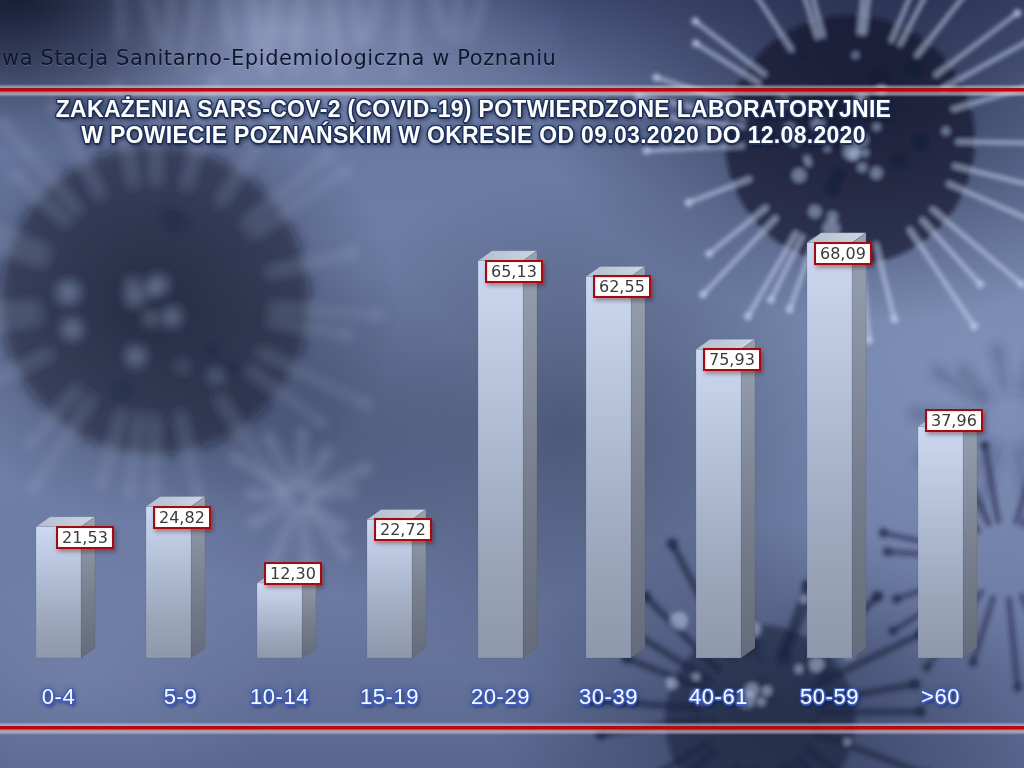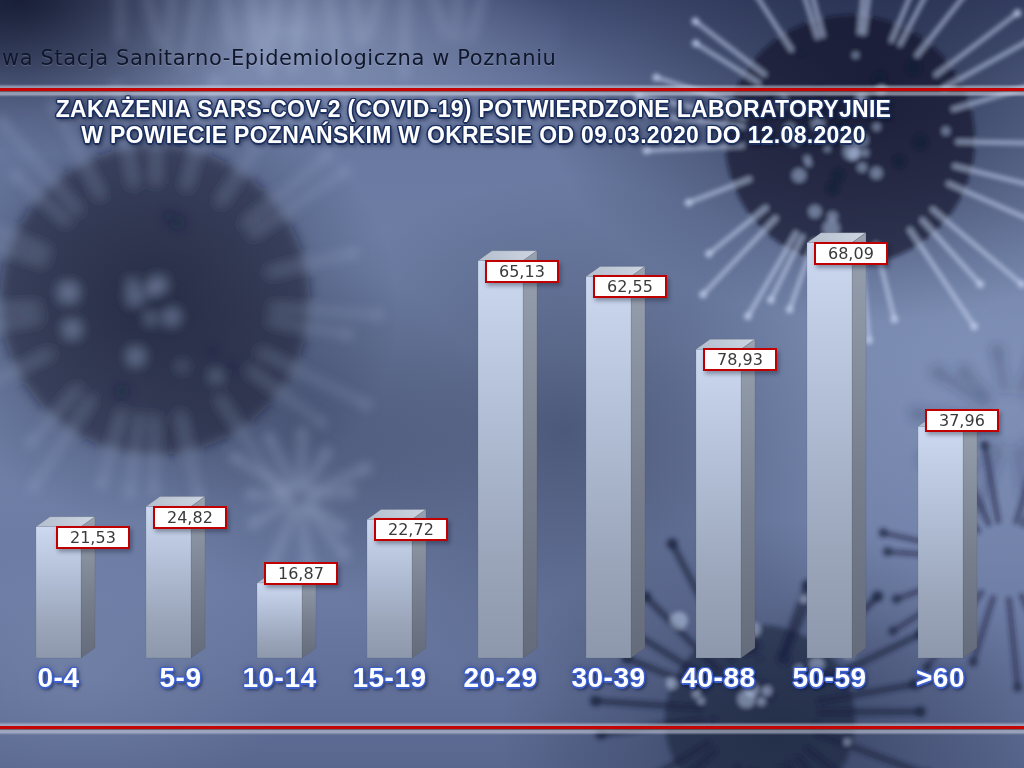--- a/index.html
+++ b/index.html
@@ -32,24 +32,24 @@
                font-family:"Liberation Sans",sans-serif;font-weight:bold;letter-spacing:0.3px;}
   .t1,.t2{font-size:23px;line-height:26px;color:#ffffff;
     text-shadow:-1.5px 0 0 #1d3160,1.5px 0 0 #1d3160,0 -1.5px 0 #1d3160,0 1.5px 0 #1d3160,
       -1px -1px 0 #1d3160,1px -1px 0 #1d3160,-1px 1px 0 #1d3160,1px 1px 0 #1d3160,
       0 0 5px rgba(16,28,64,0.85),2px 3px 4px rgba(8,14,36,0.5);}
   .t3{font-size:23px;line-height:25px;color:#abc8ea;
     text-shadow:-1.5px 0 0 #1d3160,1.5px 0 0 #1d3160,0 -1.5px 0 #1d3160,0 1.5px 0 #1d3160,
       -1px -1px 0 #1d3160,1px -1px 0 #1d3160,-1px 1px 0 #1d3160,1px 1px 0 #1d3160,
       0 0 5px rgba(16,28,64,0.85);}
   .val-box{position:absolute;background:#ffffff;border:2px solid #c00000;color:#3a3a3a;
-           font-size:16px;line-height:19px;padding:0 12px;white-space:nowrap;
+           font-size:16px;line-height:19px;padding:0 4px;white-space:nowrap;
            box-shadow:2px 3px 4px rgba(15,20,40,0.35);}
-  .cat-label{position:absolute;top:662px;transform:translateX(-50%);
-    font-family:"Liberation Sans",sans-serif;font-weight:bold;font-size:28px;
+  .cat-label{position:absolute;top:684px;transform:translateX(-50%);
+    font-family:"Liberation Sans",sans-serif;font-weight:normal;font-size:22px;
     letter-spacing:0.5px;color:#ffffff;white-space:nowrap;
     text-shadow:-1.5px 0 0 #3c5fce,1.5px 0 0 #3c5fce,0 -1.5px 0 #3c5fce,0 1.5px 0 #3c5fce,
       -1px -1px 0 #3c5fce,1px -1px 0 #3c5fce,-1px 1px 0 #3c5fce,1px 1px 0 #3c5fce,
       0 0 6px rgba(28,48,120,0.9),2px 3px 3px rgba(10,16,40,0.5);}
 </style>
 </head>
 <body>
 
 <div class="stage">
 
@@ -498,30 +498,30 @@
         <polygon points="963,426.444 977,416.444 977,648 963,658" fill="url(#gSide)" stroke="rgba(70,78,95,0.35)" stroke-width="0.5"></polygon>
         <rect x="918" y="426.444" width="45" height="231.55599999999998" fill="url(#gFront)" stroke="rgba(70,78,95,0.3)" stroke-width="0.5"></rect>
       </g>
     </svg>
 
   <div id="labels">
       <div class="val-box" style="left: 56px; top: 525.667px;">21,53</div>
       <div class="cat-label" style="left: 58.5px;">0-4</div>
       <div class="val-box" style="left: 153px; top: 505.598px;">24,82</div>
       <div class="cat-label" style="left: 168.5px; padding-left: 24px;">5-9</div>
-      <div class="val-box" style="left: 264px; top: 561.97px;">16,87</div>
+      <div class="val-box" style="left: 264px; top: 561.97px;">12,30</div>
       <div class="cat-label" style="left: 279.5px;">10-14</div>
       <div class="val-box" style="left: 374px; top: 518.408px;">22,72</div>
       <div class="cat-label" style="left: 389.5px;">15-19</div>
       <div class="val-box" style="left: 485px; top: 259.707px;">65,13</div>
       <div class="cat-label" style="left: 500.5px;">20-29</div>
       <div class="val-box" style="left: 593px; top: 275.445px;">62,55</div>
       <div class="cat-label" style="left: 608.5px;">30-39</div>
-      <div class="val-box" style="left: 703px; top: 348.34px;">78,93</div>
-      <div class="cat-label" style="left: 718.5px;">40-88</div>
+      <div class="val-box" style="left: 703px; top: 348.34px;">75,93</div>
+      <div class="cat-label" style="left: 718.5px;">40-61</div>
       <div class="val-box" style="left: 814px; top: 241.651px;">68,09</div>
       <div class="cat-label" style="left: 829.5px;">50-59</div>
       <div class="val-box" style="left: 925px; top: 409px;">37,96</div>
       <div class="cat-label" style="left: 940.5px;">&gt;60</div>
     </div>
 
   <div class="divider divider-bottom">
     <div class="redline"></div>
   </div>
 </div>

